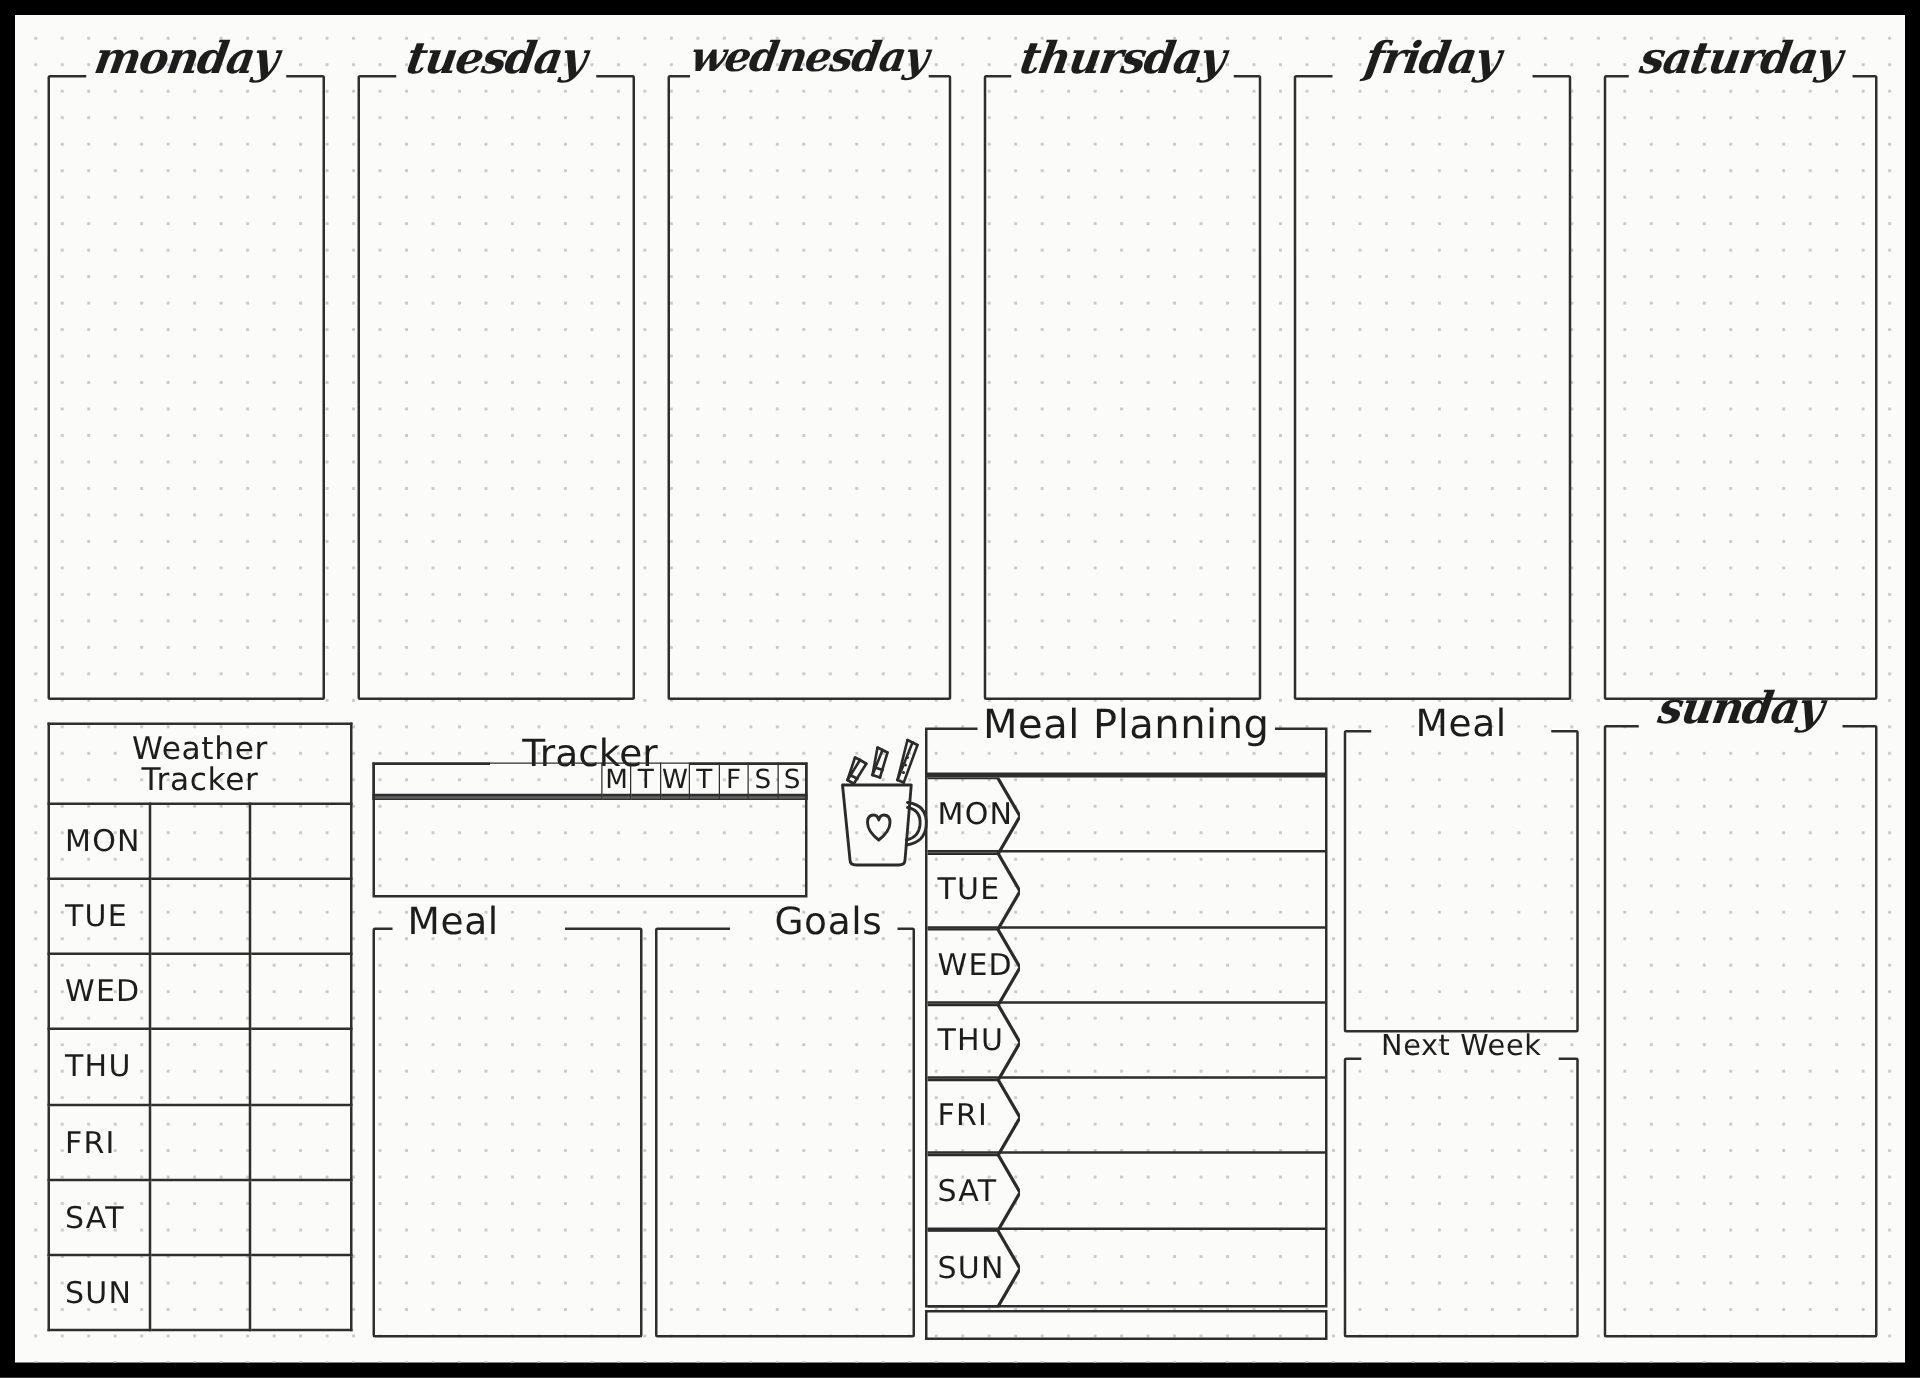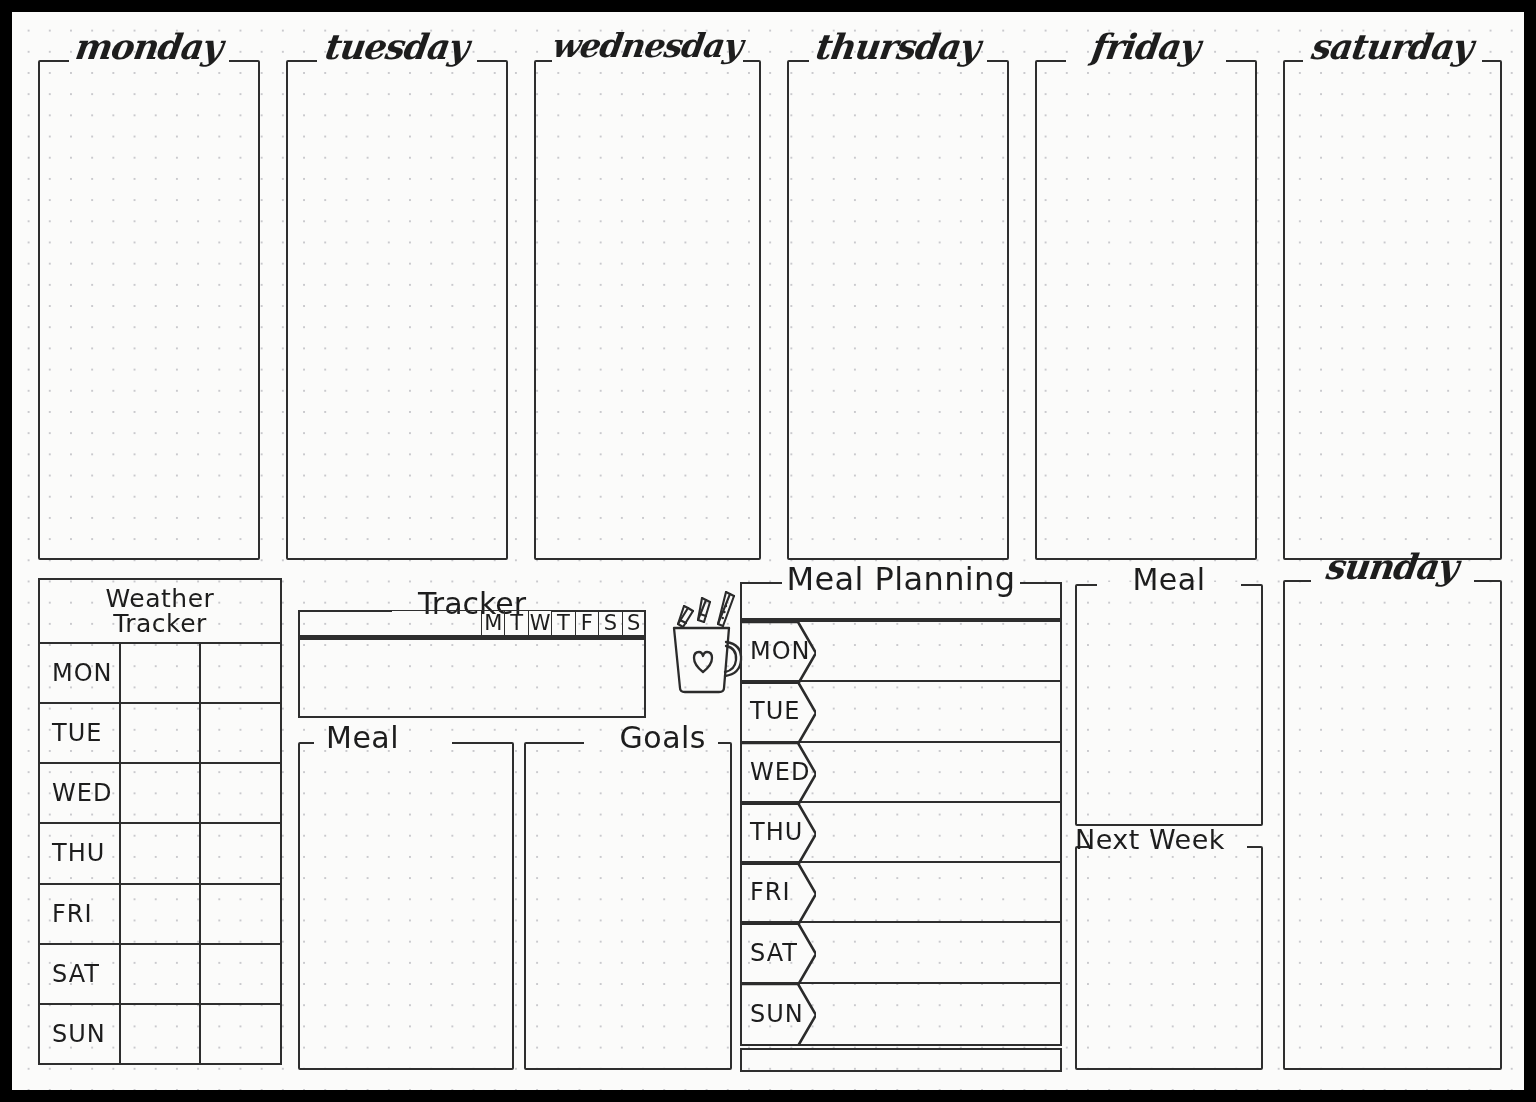--- a/index.html
+++ b/index.html
@@ -490,21 +490,21 @@
   <div class="panel" style="left:1063px; top:556px; width:188px; height:258px;">
     <div class="frame"></div>
     <div class="gap" style="left:22px; right:22px;"></div>
     <div class="title" style="left:0; right:0; text-align:center;">Meal</div>
     <div class="abs" style="left:10px; right:10px; top:40px; bottom:8px;"></div>
   </div>
 
   <div class="panel" style="left:1063px; top:818px; width:188px; height:240px;">
     <div class="frame"></div>
     <div class="gap" style="left:14px; right:16px;"></div>
-    <div class="title" style="left:0; right:0; text-align:left; font-size:27px;">Next Week</div>
+    <div class="title" style="left:0; right:0; text-align:center; font-size:23px;">Next Week</div>
     <div class="abs" style="left:10px; right:10px; top:40px; bottom:8px;"></div>
   </div>
 
   <div class="daycol" style="left:1271px; top:546px; width:219px; height:512px;">
     <div class="frame"></div>
     <div class="gap" style="left:13%; right:13%;"></div>
     <div class="title">sunday</div>
   </div>
 
 </div>

